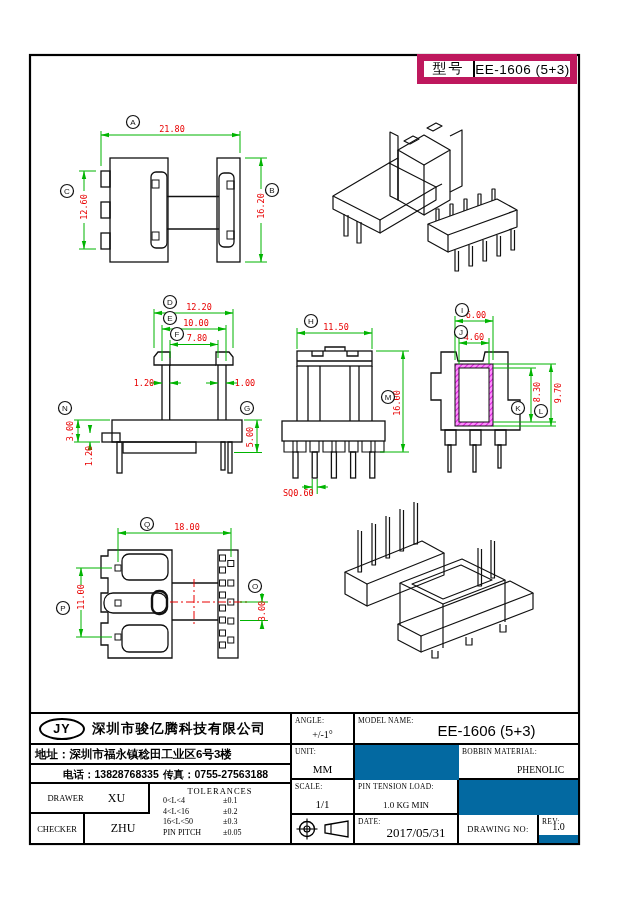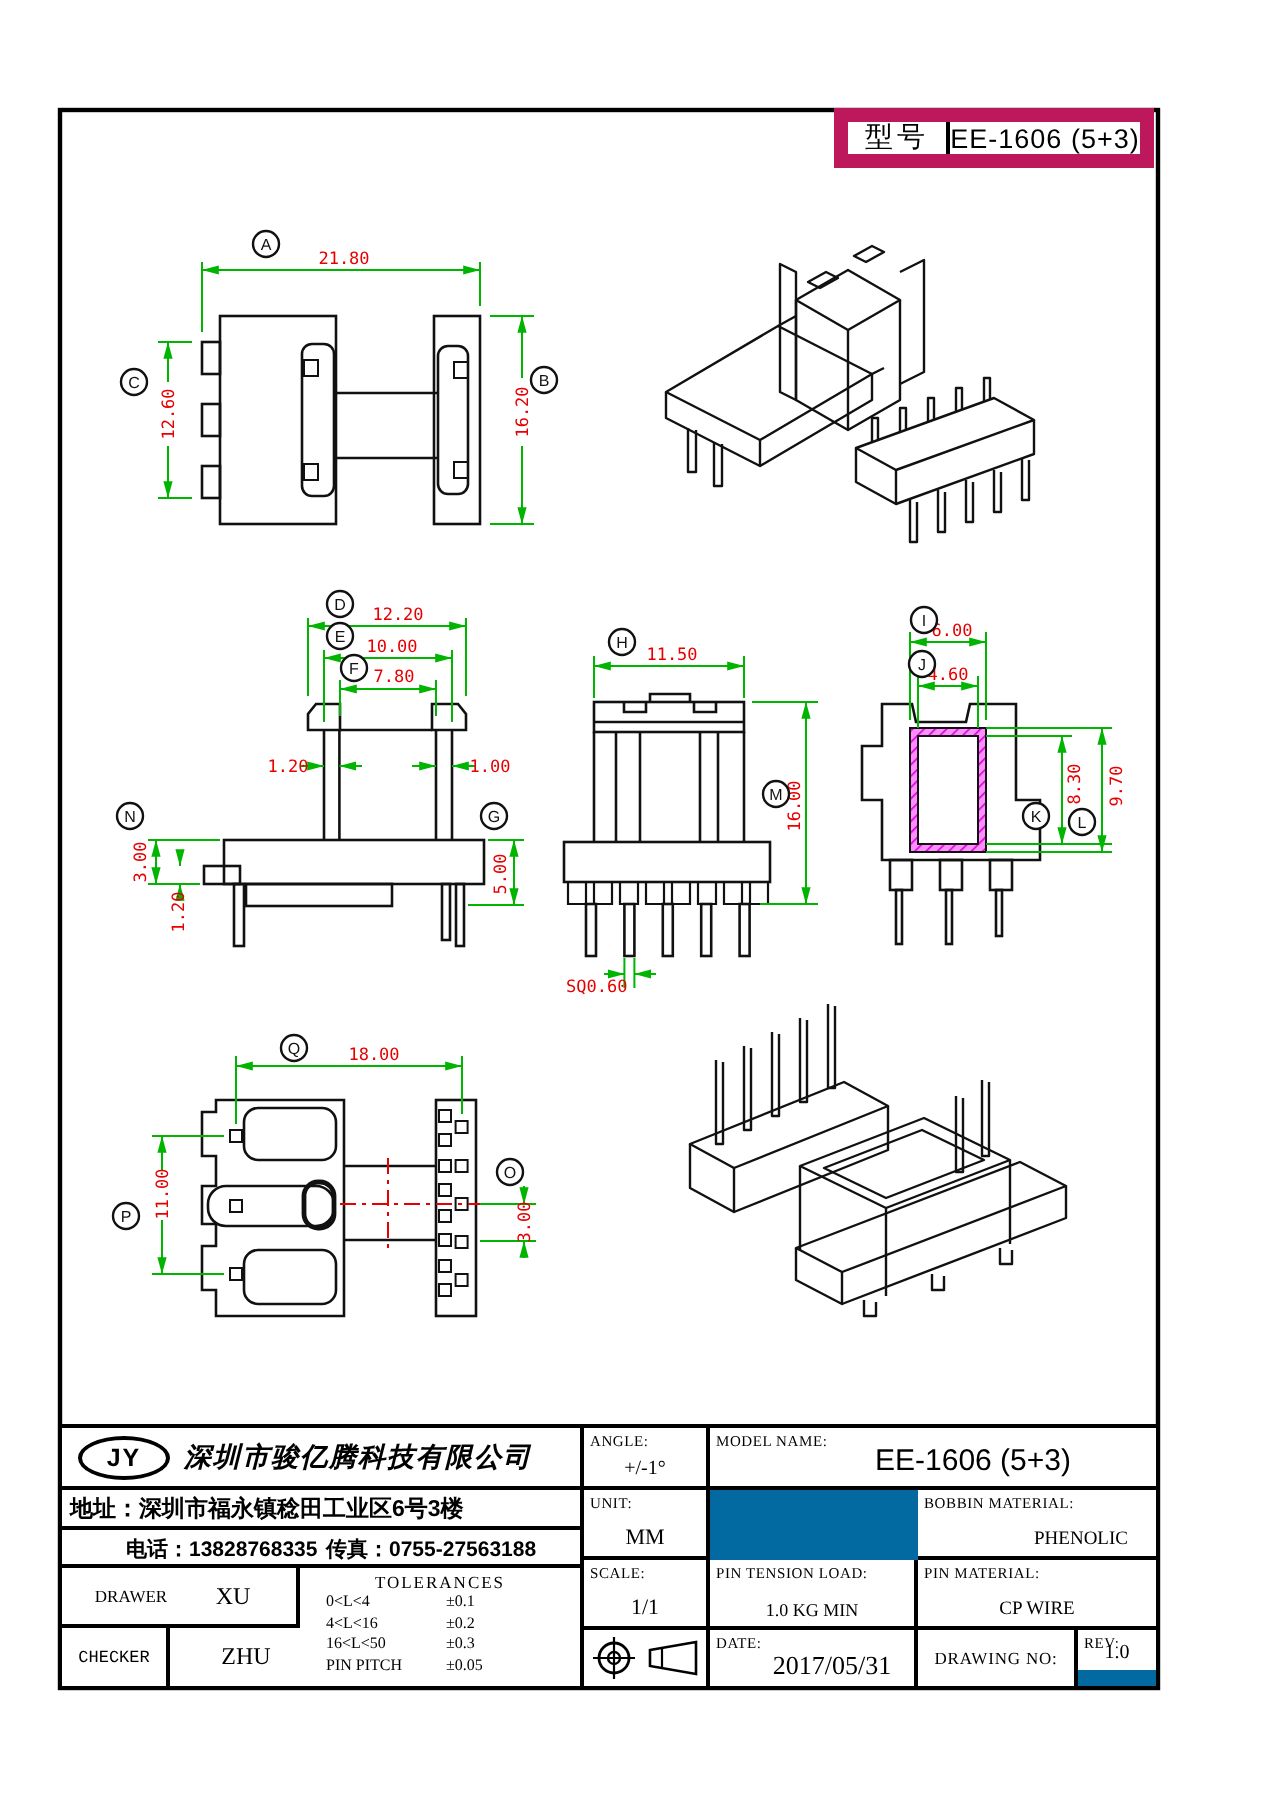--- a/index.html
+++ b/index.html
@@ -22,21 +22,21 @@
         border-bottom:2px solid #000;overflow:hidden;background:#fff;}
   .cell.nbr{border-right:none;} .cell.nbb{border-bottom:none;}
   .lbl{position:absolute;left:3px;top:2px;font-family:"Liberation Serif",serif;
        font-size:7.5px;letter-spacing:0.3px;white-space:nowrap;}
   .val{position:absolute;left:0;right:0;bottom:3px;text-align:center;
        font-family:"Liberation Serif",serif;font-size:11px;white-space:nowrap;}
   .company-row{display:flex;align-items:center;height:100%;padding-left:8px;gap:7px;}
   .jy{width:46px;height:22px;border:2px solid #000;border-radius:50%;flex:0 0 auto;
       display:flex;align-items:center;justify-content:center;font-weight:bold;
       font-size:12.5px;letter-spacing:1px;box-sizing:border-box;}
-  .cname{font-weight:bold;font-size:13.5px;letter-spacing:1px;white-space:nowrap;font-style:italic;}
+  .cname{font-weight:bold;font-size:13.5px;letter-spacing:1px;white-space:nowrap;}
   .addr{font-weight:bold;font-size:11.5px;padding:2px 0 0 4px;white-space:nowrap;}
   .phline{position:relative;height:100%;font-weight:bold;font-size:10.5px;}
   .phline .ph{position:absolute;left:4px;top:3px;white-space:nowrap;padding-left:28px;}
   .phline .fx{position:absolute;left:132px;top:3px;white-space:nowrap;}
   .midc{display:flex;align-items:center;justify-content:center;height:100%;
         font-family:"Liberation Serif",serif;}
   .tol-title{text-align:center;font-family:"Liberation Serif",serif;font-size:8.5px;
              letter-spacing:1px;padding-top:2px;}
   .tol-row{display:flex;font-family:"Liberation Serif",serif;font-size:8px;
            line-height:10.5px;padding-left:13px;}
@@ -412,21 +412,21 @@
         <span class="fx">传真：0755-27563188</span>
       </div>
     </div>
     <div class="cell" style="left:0;top:70px;width:71px;height:30px;">
       <div class="midc" style="font-size:8.5px;">DRAWER</div>
     </div>
     <div class="cell" style="left:54px;top:70px;width:65px;height:30px;">
       <div class="midc" style="font-size:12px;">XU</div>
     </div>
     <div class="cell nbb" style="left:0;top:100px;width:54px;height:29px;">
-      <div class="midc" style="font-size:8.5px;font-family:Liberation Mono, monospace;">CHECKER</div>
+      <div class="midc" style="font-size:8.5px;">CHECKER</div>
     </div>
     <div class="cell nbb" style="left:54px;top:100px;width:78px;height:29px;">
       <div class="midc" style="font-size:12px;">ZHU</div>
     </div>
     <div class="cell nbb" style="left:119px;top:70px;width:142px;height:59px;">
       <div class="tol-title">TOLERANCES</div>
       <div class="tol-row">
         <span class="rng">0&lt;L&lt;4</span>
         <span>±0.1</span>
       </div>
@@ -460,24 +460,20 @@
       <span class="lbl">BOBBIN MATERIAL:</span>
       <div class="val" style="font-size:9.5px;text-align:right;right:14px;">PHENOLIC</div>
     </div>
     <div class="cell" style="left:261px;top:66px;width:63px;height:35px;">
       <span class="lbl">SCALE:</span>
       <div class="val">1/1</div>
     </div>
     <div class="cell" style="left:324px;top:66px;width:104px;height:35px;">
       <span class="lbl">PIN TENSION LOAD:</span>
       <div class="val" style="font-size:9px;">1.0 KG MIN</div>
-    </div>
-    <div class="cell nbr" style="left:428px;top:66px;width:119px;height:35px;">
-      <span class="lbl">PIN MATERIAL:</span>
-      <div class="val" style="font-size:9.5px;">CP WIRE</div>
     </div>
     <div class="cell nbb" style="left:261px;top:101px;width:63px;height:28px;">
       <svg width="58" height="26" viewBox="0 0 58 26" style="margin:1px 0 0 2px;">
         <circle cx="13" cy="13" r="7.5" fill="none" stroke="#000" stroke-width="1.4"></circle>
         <circle cx="13" cy="13" r="3" fill="none" stroke="#000" stroke-width="1.2"></circle>
         <line x1="2.5" y1="13" x2="23.5" y2="13" stroke="#000" stroke-width="1.1"></line>
         <line x1="13" y1="2.5" x2="13" y2="23.5" stroke="#000" stroke-width="1.1"></line>
         <path d="M31,9 L54,5 L54,21 L31,17 Z" fill="none" stroke="#000" stroke-width="1.3"></path>
         <line x1="37" y1="8" x2="37" y2="18" stroke="#000" stroke-width="1.1"></line>
       </svg>

